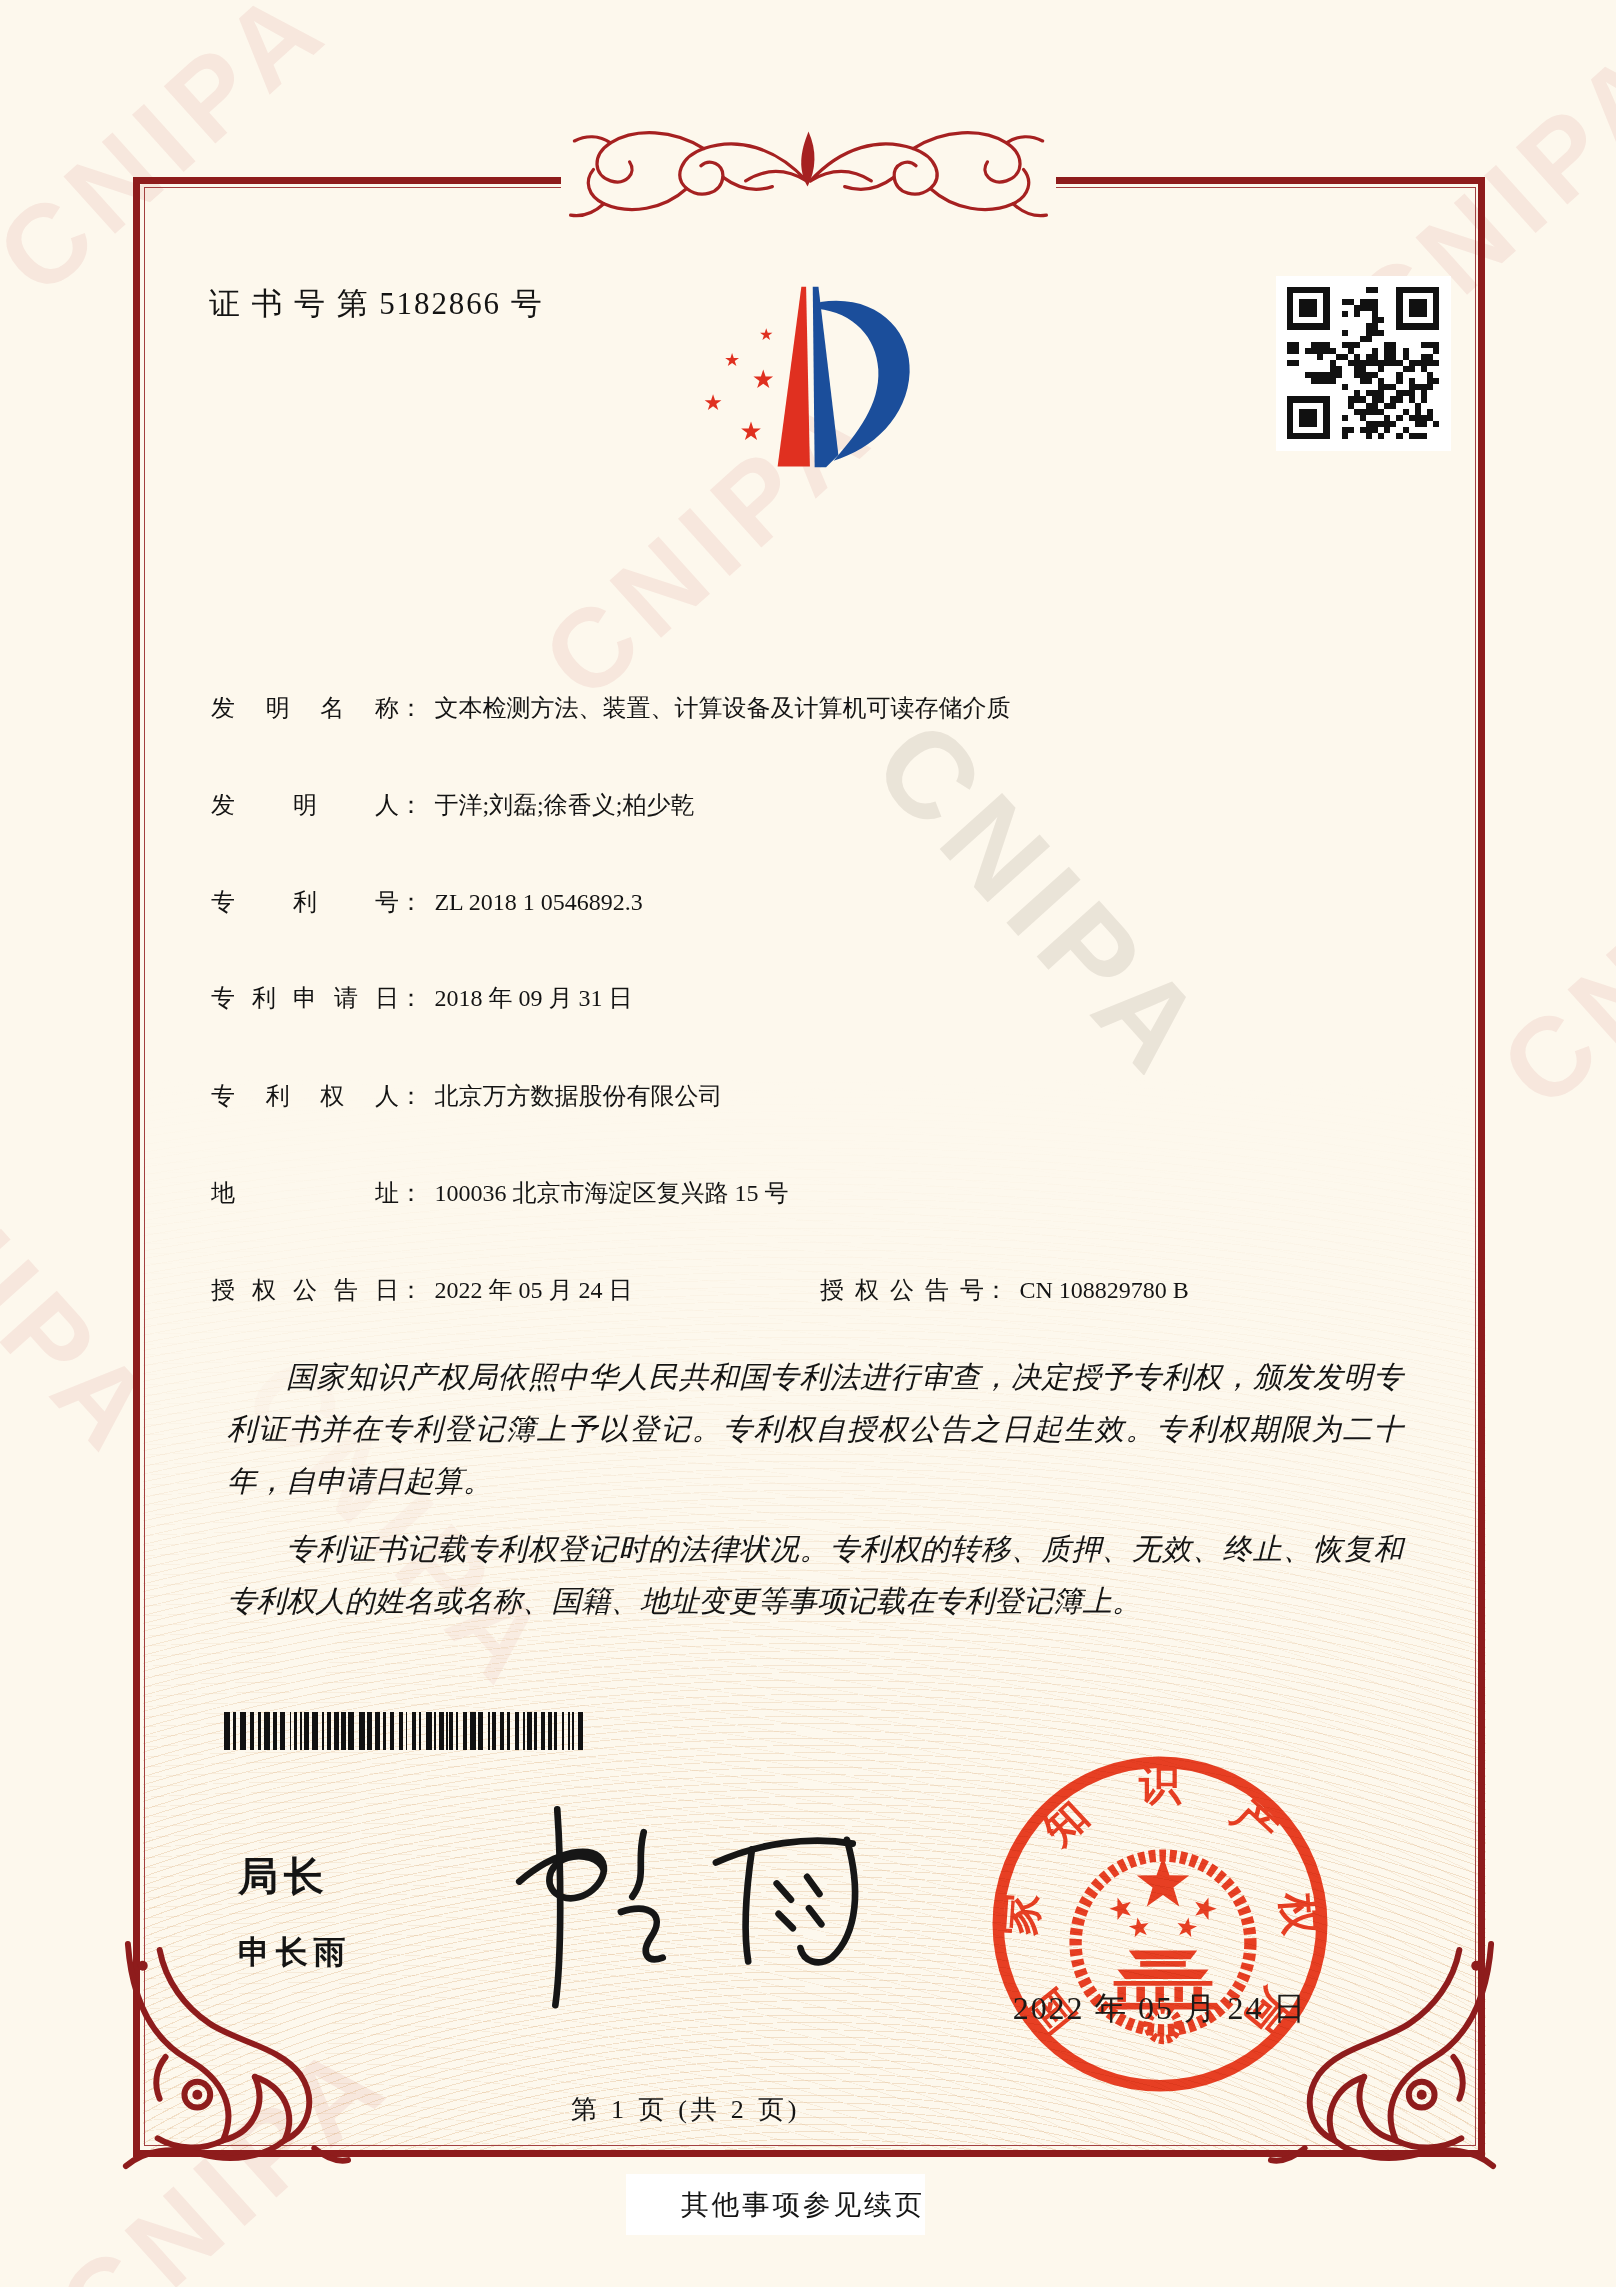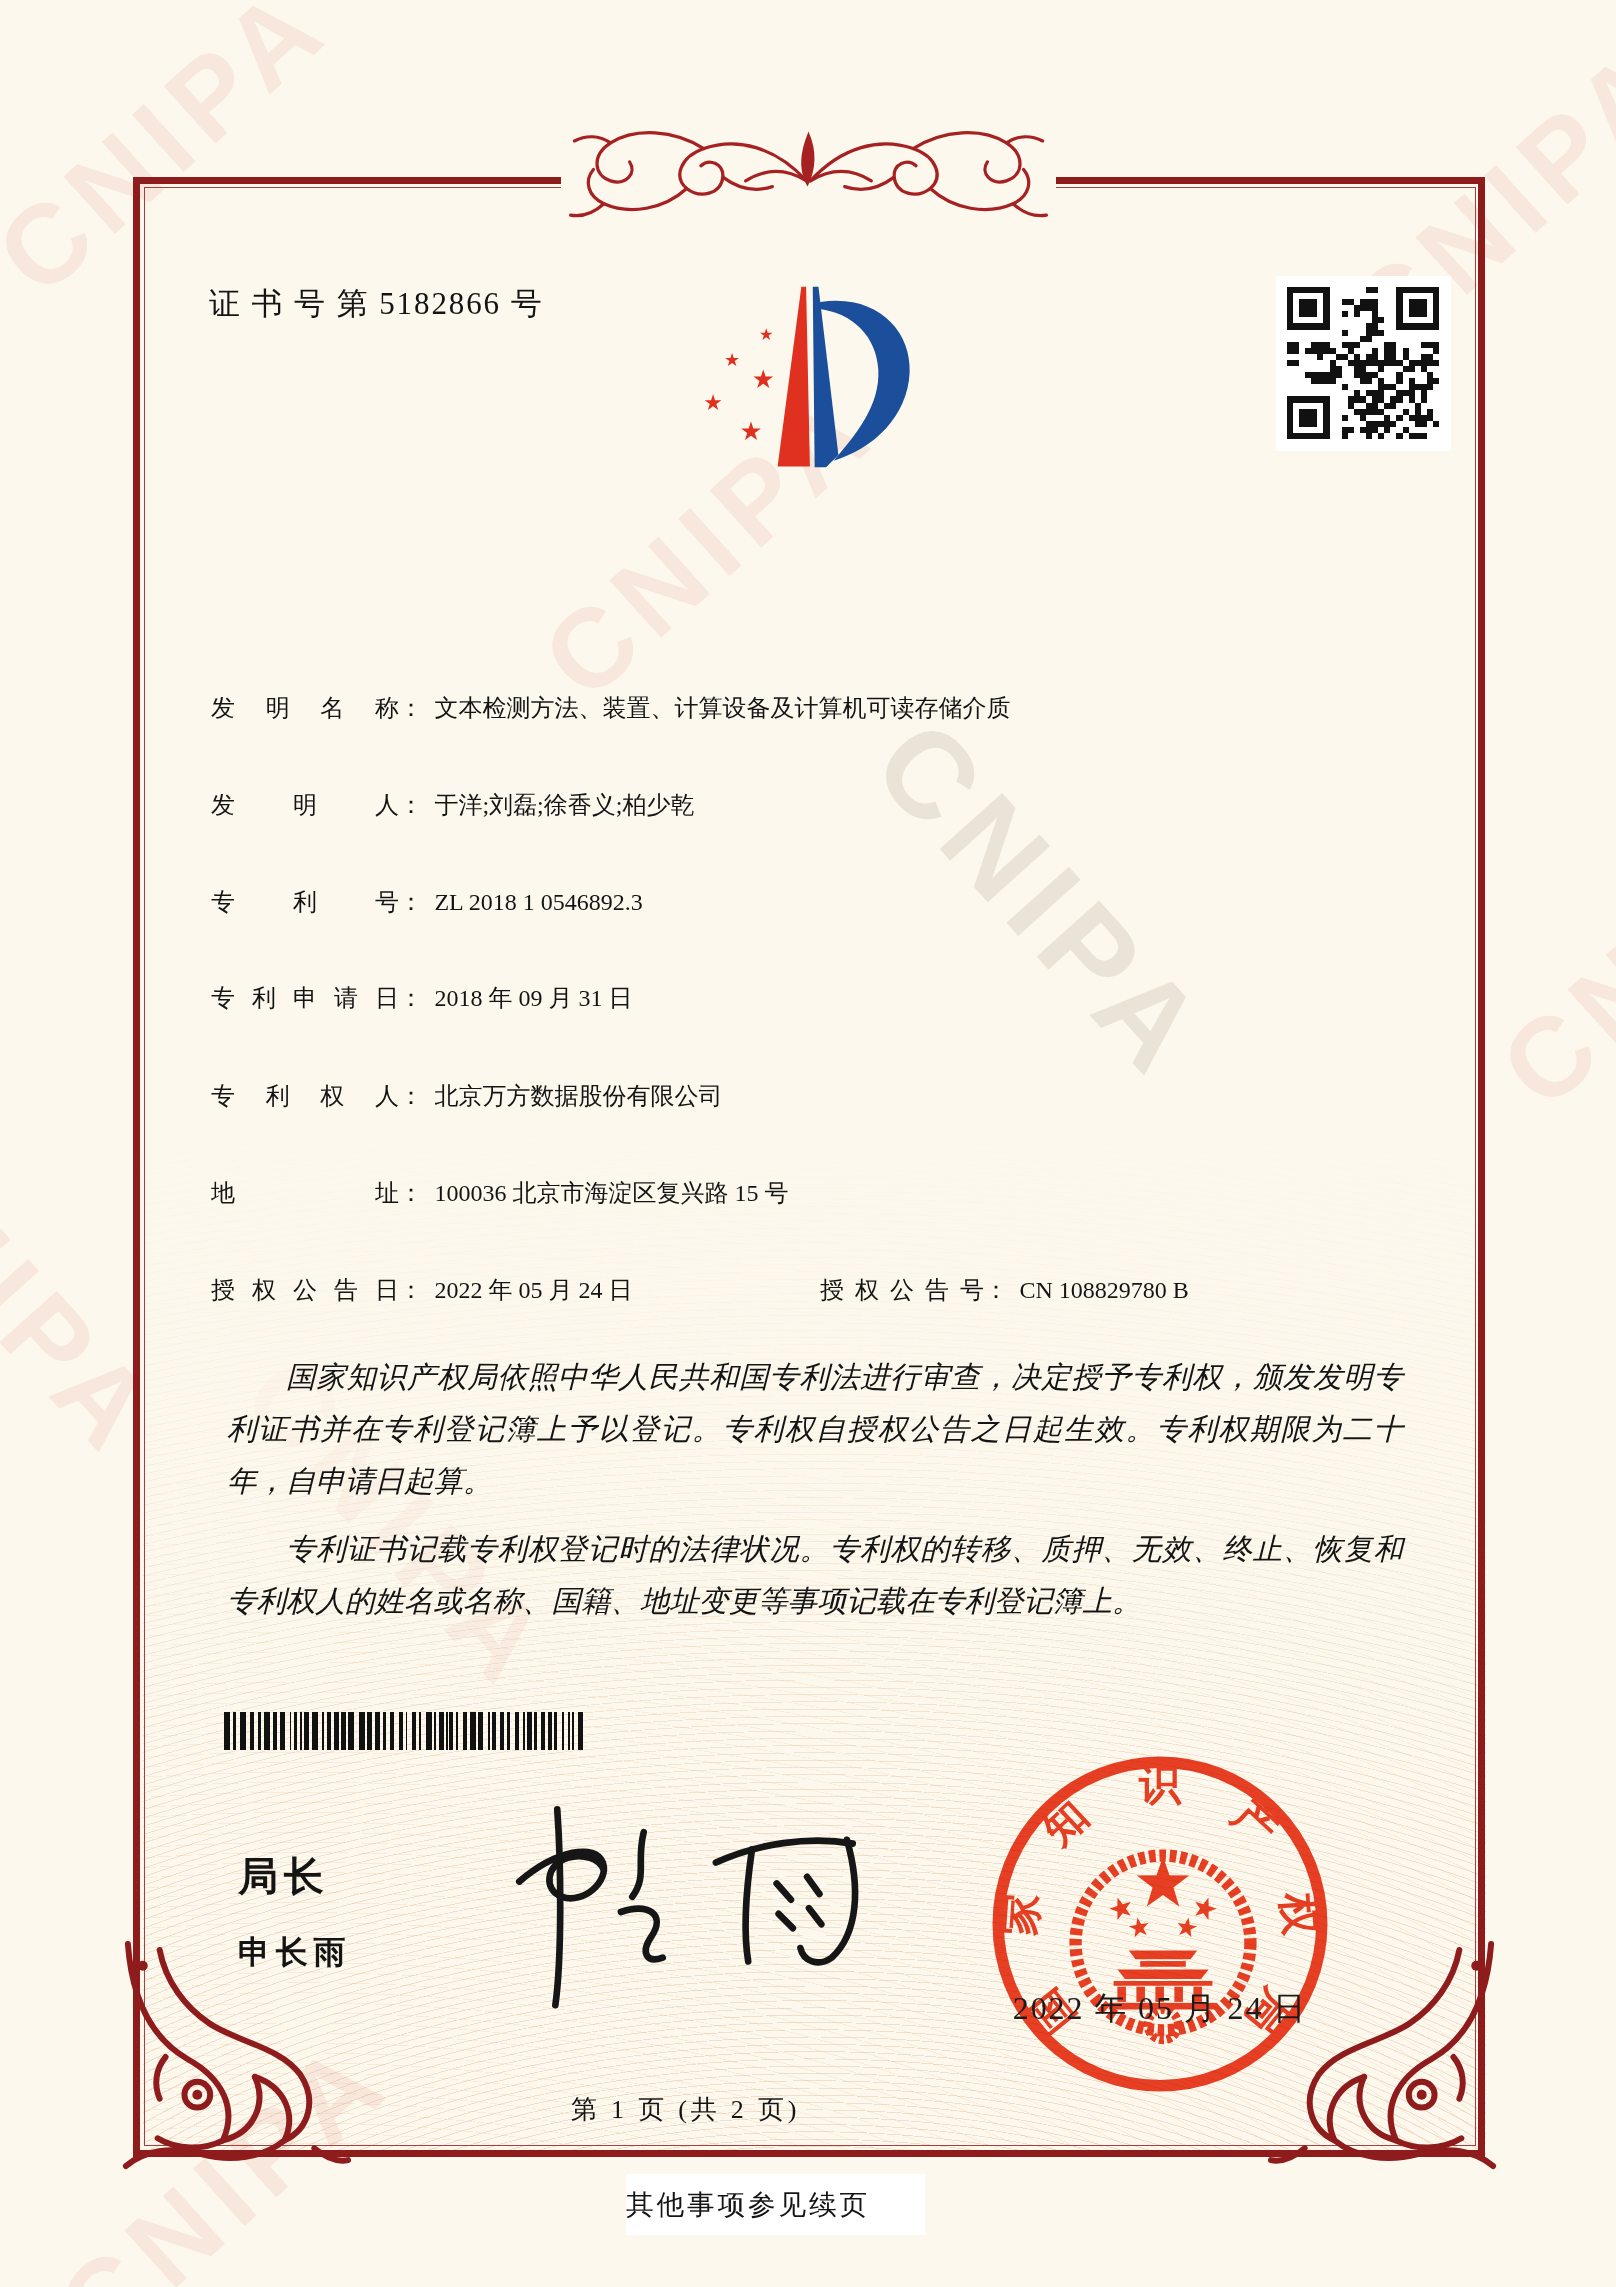--- a/index.html
+++ b/index.html
@@ -37,21 +37,21 @@
   .colon{display:inline-block;margin-right:11.4px;}
   #body-text{position:absolute;left:211px;top:1335px;width:1208px;z-index:5;
       font-size:29.5px;line-height:52px;text-align:justify;}
   #body-text p{margin:16px;text-indent:2em;font-style:italic;}
   #sig-title{left:238px;top:1849px;font-size:40px;letter-spacing:5.7px;z-index:5;
       font-family:"Liberation Sans","DejaVu Sans",sans-serif;font-weight:600;}
   #sig-name{left:238px;top:1931px;font-size:32px;letter-spacing:5.7px;z-index:5;
       font-family:"Liberation Sans","DejaVu Sans",sans-serif;font-weight:600;}
   #page-info{left:571px;top:2092px;width:399px;text-align:left;font-size:26px;letter-spacing:3.8px;z-index:5;font-family:Liberation Serif, serif;}
   #continuation-box{left:626px;top:2174px;width:299px;height:61px;background:#ffffff;z-index:5;
-      display:flex;align-items:center;justify-content:flex-start;font-size:27.6px;letter-spacing:2.9px;}
+      display:flex;align-items:center;justify-content:flex-end;font-size:27.6px;letter-spacing:2.9px;}
   
   #qr-box{left:1276px;top:276px;width:175px;height:175px;background:#fff;z-index:5;padding:11.4px;box-sizing:border-box;}
   #barcode-box{left:224px;top:1712px;width:361px;height:38px;z-index:5;}
   
   #seal{left:983px;top:1747px;width:354px;height:354px;z-index:9;opacity:.96;mix-blend-mode:multiply;}
   .seal-char{position:absolute;left:50%;top:50%;font-size:42px;font-weight:700;color:#e8391c;
       transform-origin:center;white-space:nowrap;}
   #seal-date{position:absolute;left:50%;top:240px;transform:translateX(-50%);white-space:nowrap;
       font-size:32px;color:#111;letter-spacing:1.9px;font-weight:500;}
   

